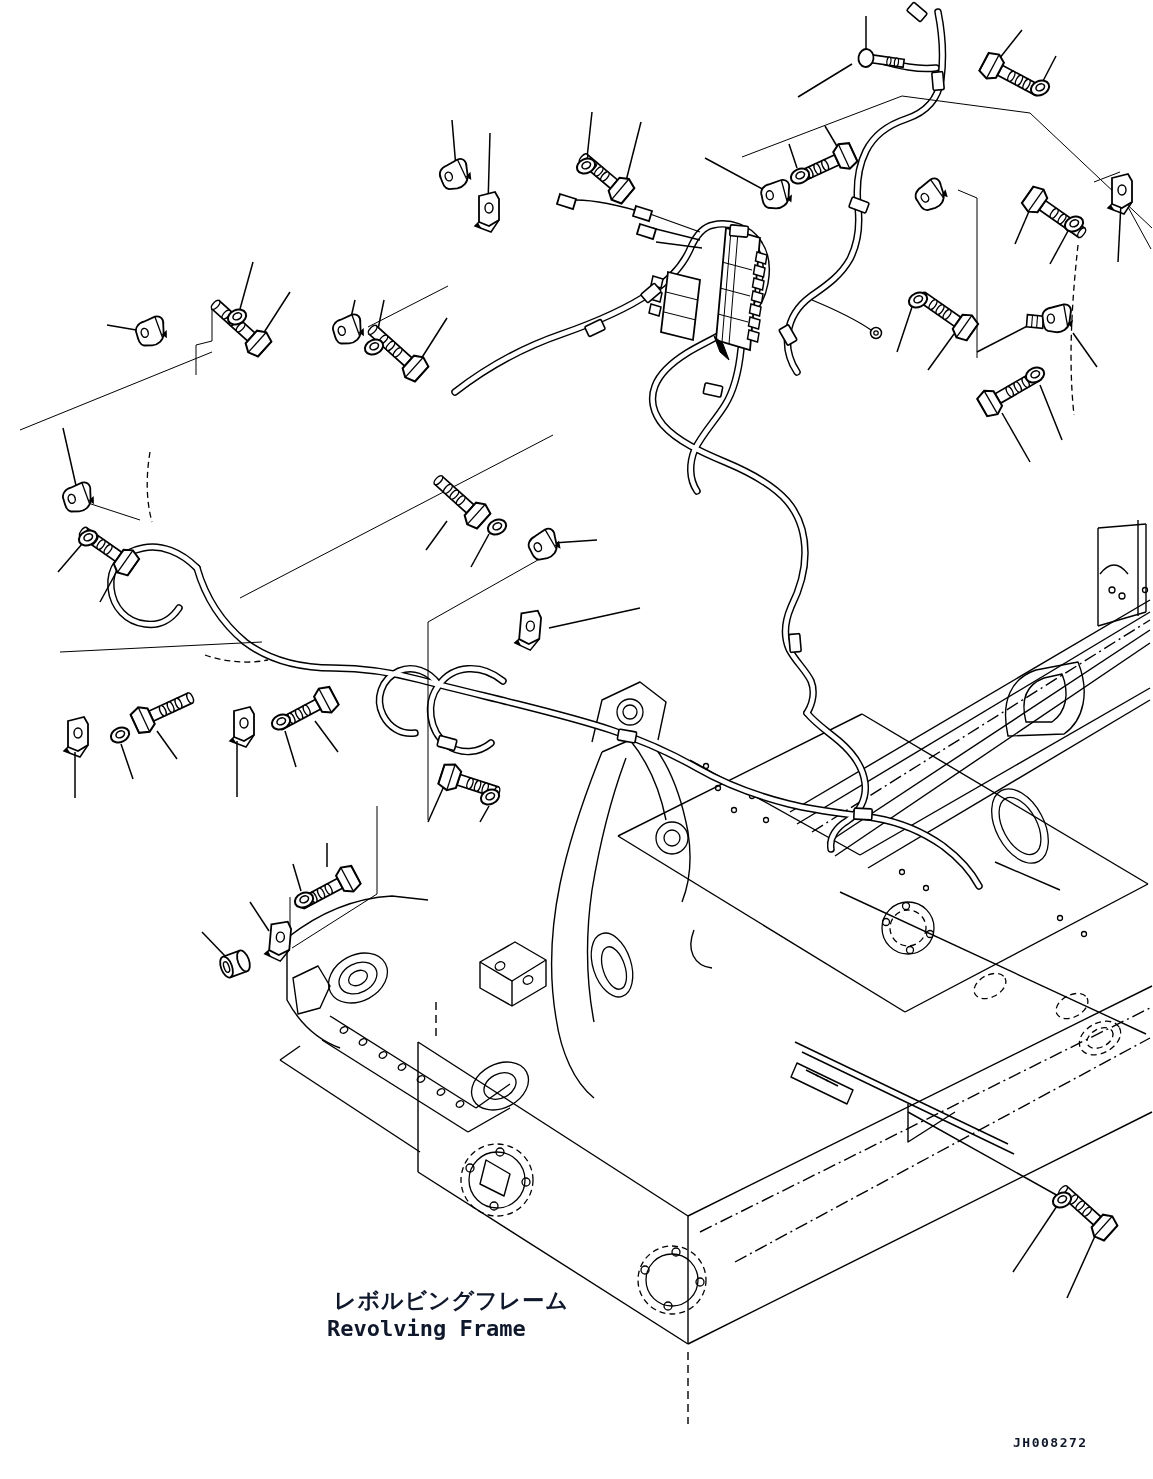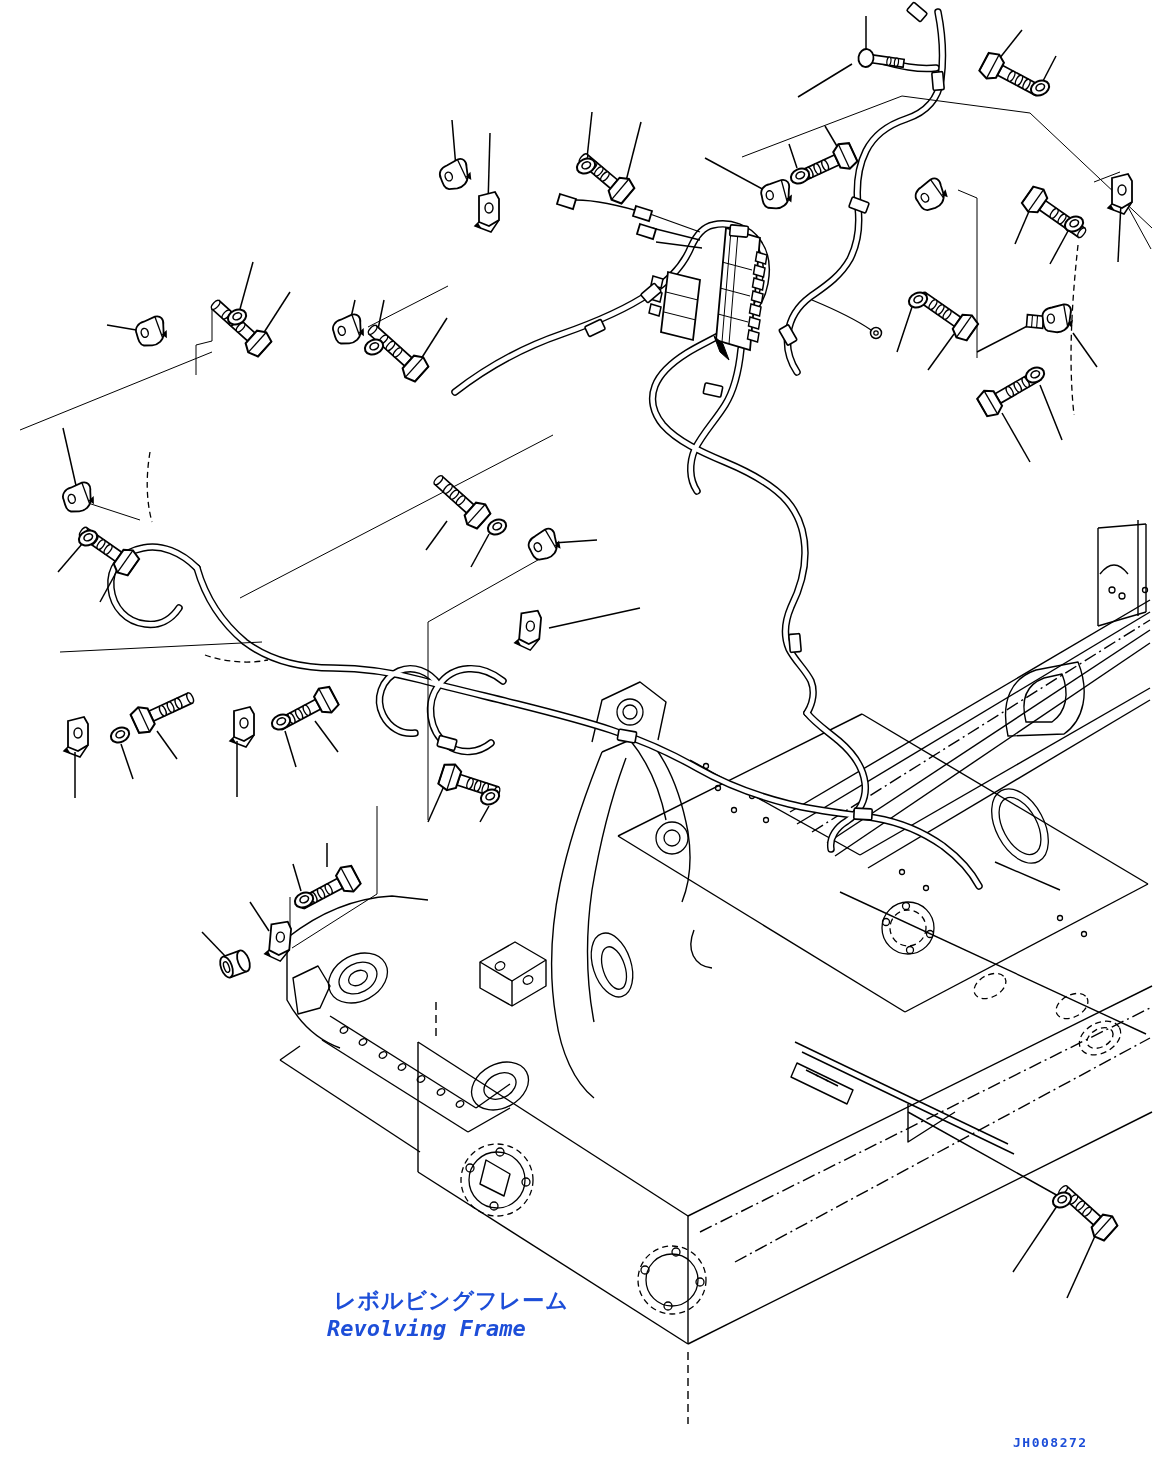--- a/index.html
+++ b/index.html
@@ -1,22 +1,22 @@
 <!DOCTYPE html>
 <html><head>
 <meta charset="utf-8">
 <style>
   html,body{margin:0;padding:0;background:#ffffff;}
   body{width:1153px;height:1479px;position:relative;overflow:hidden;
        font-family:"DejaVu Sans Mono","Liberation Mono",monospace;}
   #stage{position:absolute;inset:0;}
   svg{position:absolute;left:0;top:0;}
-  .lbl{position:absolute;color:#1d4ed8;white-space:nowrap;}
+  .lbl{position:absolute;color:#0f172a;white-space:nowrap;}
   #label-ja{left:334px;top:1286px;font-size:22px;letter-spacing:1px;font-weight:600;}
-  #label-en{left:327px;top:1316px;font-size:22px;letter-spacing:0px;font-weight:600;font-style:italic;}
+  #label-en{left:327px;top:1316px;font-size:22px;letter-spacing:0px;font-weight:600;}
   #dwg-no{left:1013px;top:1435px;font-size:13px;letter-spacing:1.5px;font-weight:600;}
 </style>
 </head>
 <body>
 
 <div id="stage">
   <svg id="drawing" width="1153" height="1479" viewBox="0 0 1153 1479">
       <g>
         <path d="M790,812 L1150,600" fill="none" stroke="#000000" stroke-width="1.4" stroke-linejoin="round"></path>
         <path d="M797,824 L1150,612" fill="none" stroke="#000000" stroke-width="1.4" stroke-linejoin="round"></path>

